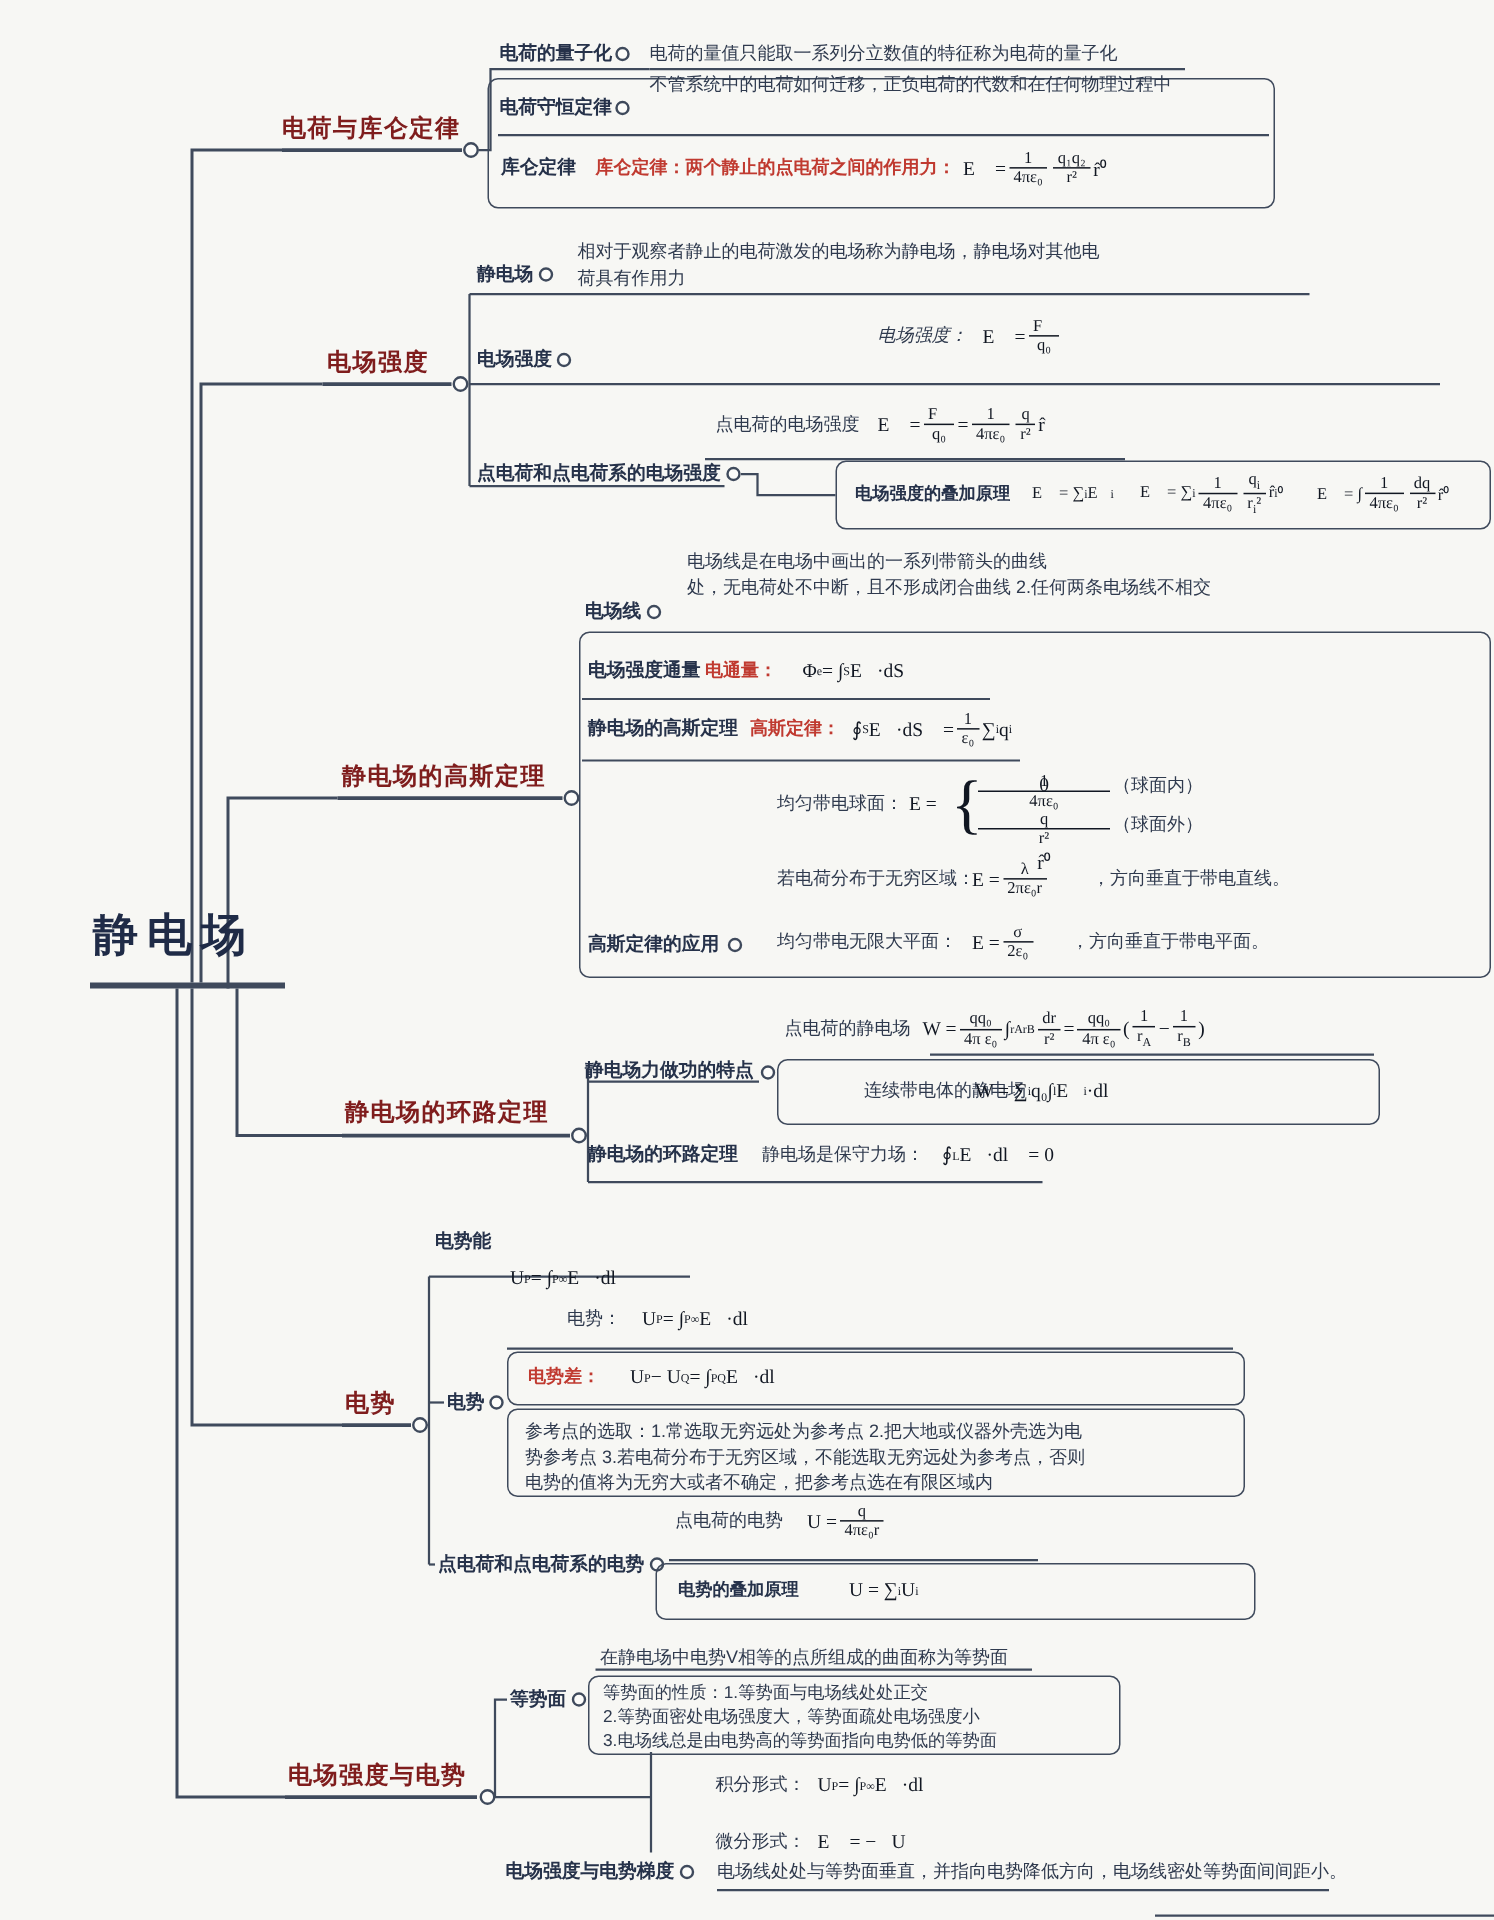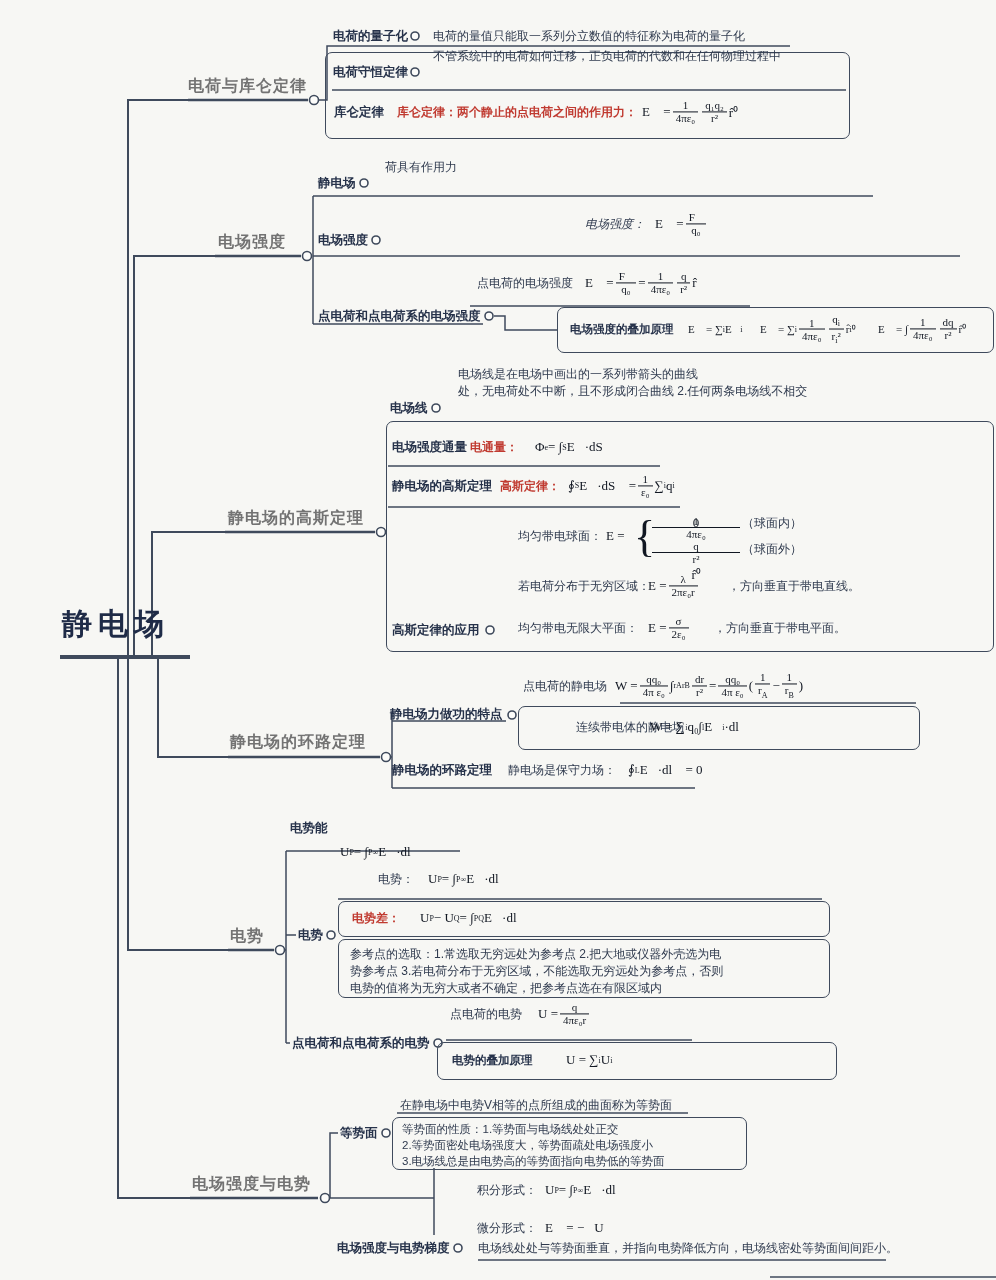--- a/index.html
+++ b/index.html
@@ -5,21 +5,21 @@
 <style>
   html,body{margin:0;padding:0;}
   body{width:996px;height:1280px;position:relative;overflow:hidden;
        background:#f7f7f4;font-family:"Liberation Sans",sans-serif;color:#2f3a4e;}
   #lines{position:absolute;left:0;top:0;z-index:1;}
   .pos{position:absolute;transform:translateY(-50%);white-space:nowrap;z-index:2;
        display:flex;align-items:center;}
   .block{position:absolute;white-space:nowrap;z-index:2;}
   .block span{display:block;}
   .root{font-size:30px;font-weight:bold;color:#1f2b47;letter-spacing:6px;}
-  .branch{font-size:16px;font-weight:bold;color:#737373;letter-spacing:1px;}
+  .branch{font-size:16px;font-weight:bold;color:#7f1d1d;letter-spacing:1px;}
   .lbl{font-size:12.5px;font-weight:bold;color:#26324a;}
   .txt{font-size:12px;color:#2f3a4e;}
   .red{font-size:12px;font-weight:bold;color:#c03a30;}
   .math{font-family:"Liberation Serif",serif;font-size:13px;color:#111722;}
   .math sub,.math sup{font-size:8px;}
   .frac{display:inline-flex;flex-direction:column;vertical-align:middle;
         text-align:center;margin:0 2px;font-size:11px;line-height:1.1;}
   .frac .fn{display:block;padding:0 3px;border-bottom:1px solid #111722;}
   .frac .fd{display:block;padding:0 3px;}
   .box{position:absolute;border:1.6px solid #3f4a5c;border-radius:7px;z-index:1;}
@@ -128,20 +128,21 @@
       <span class="fn">1</span>
       <span class="fd">4πε₀</span>
     </span> <span class="frac">
       <span class="fn">q₁q₂</span>
       <span class="fd">r²</span>
     </span> r̂⁰</div>
 
 <div class="pos branch" style="left:218px;top:242px;">电场强度</div>
 <div class="pos lbl" style="left:318px;top:183px;">静电场</div>
 <div class="block txt lh18" style="left:385px;top:158px;">
+  <span>相对于观察者静止的电荷激发的电场称为静电场，静电场对其他电</span>
   <span>荷具有作用力</span>
 </div>
 <div class="pos lbl" style="left:318px;top:240px;">电场强度</div>
 <div class="pos txt" style="left:585px;top:224px;font-style:italic;">电场强度：</div>
 <div class="pos math" style="left:655px;top:224px;">E⃗ = <span class="frac">
       <span class="fn">F⃗</span>
       <span class="fd">q₀</span>
     </span></div>
 <div class="pos lbl" style="left:318px;top:316px;">点电荷和点电荷系的电场强度</div>
 <div class="pos txt" style="left:477px;top:283px;">点电荷的电场强度</div>

